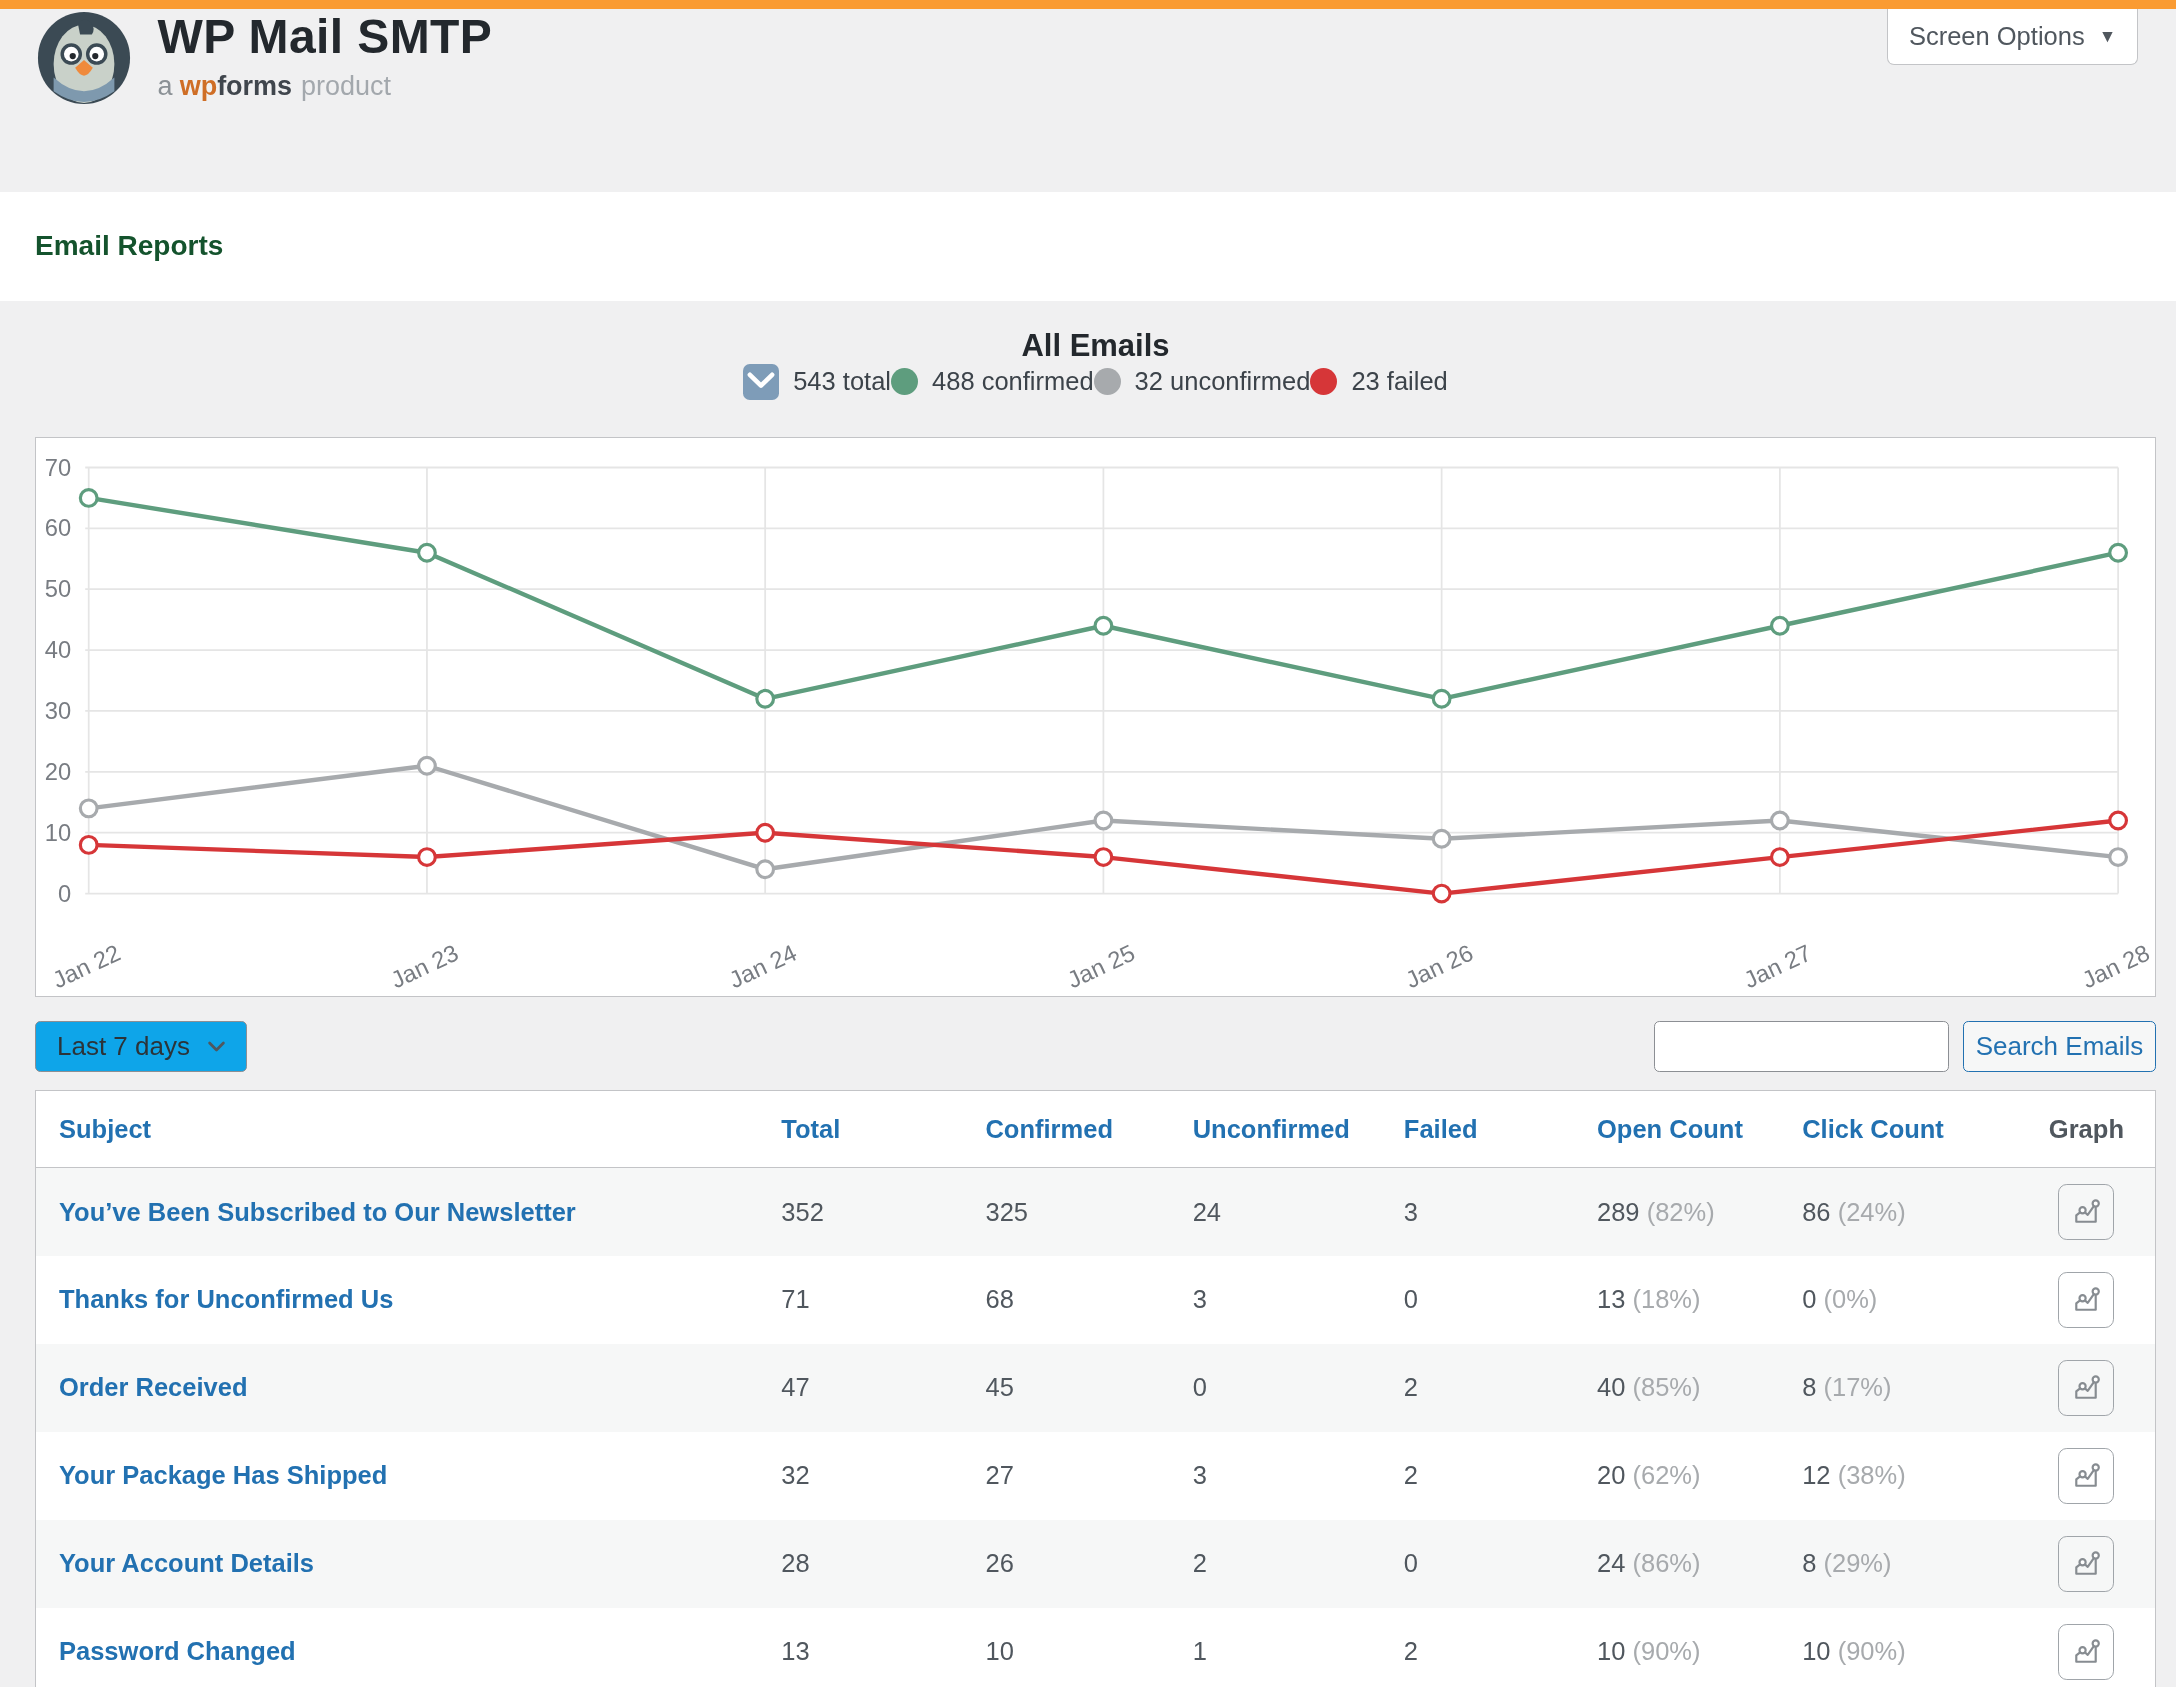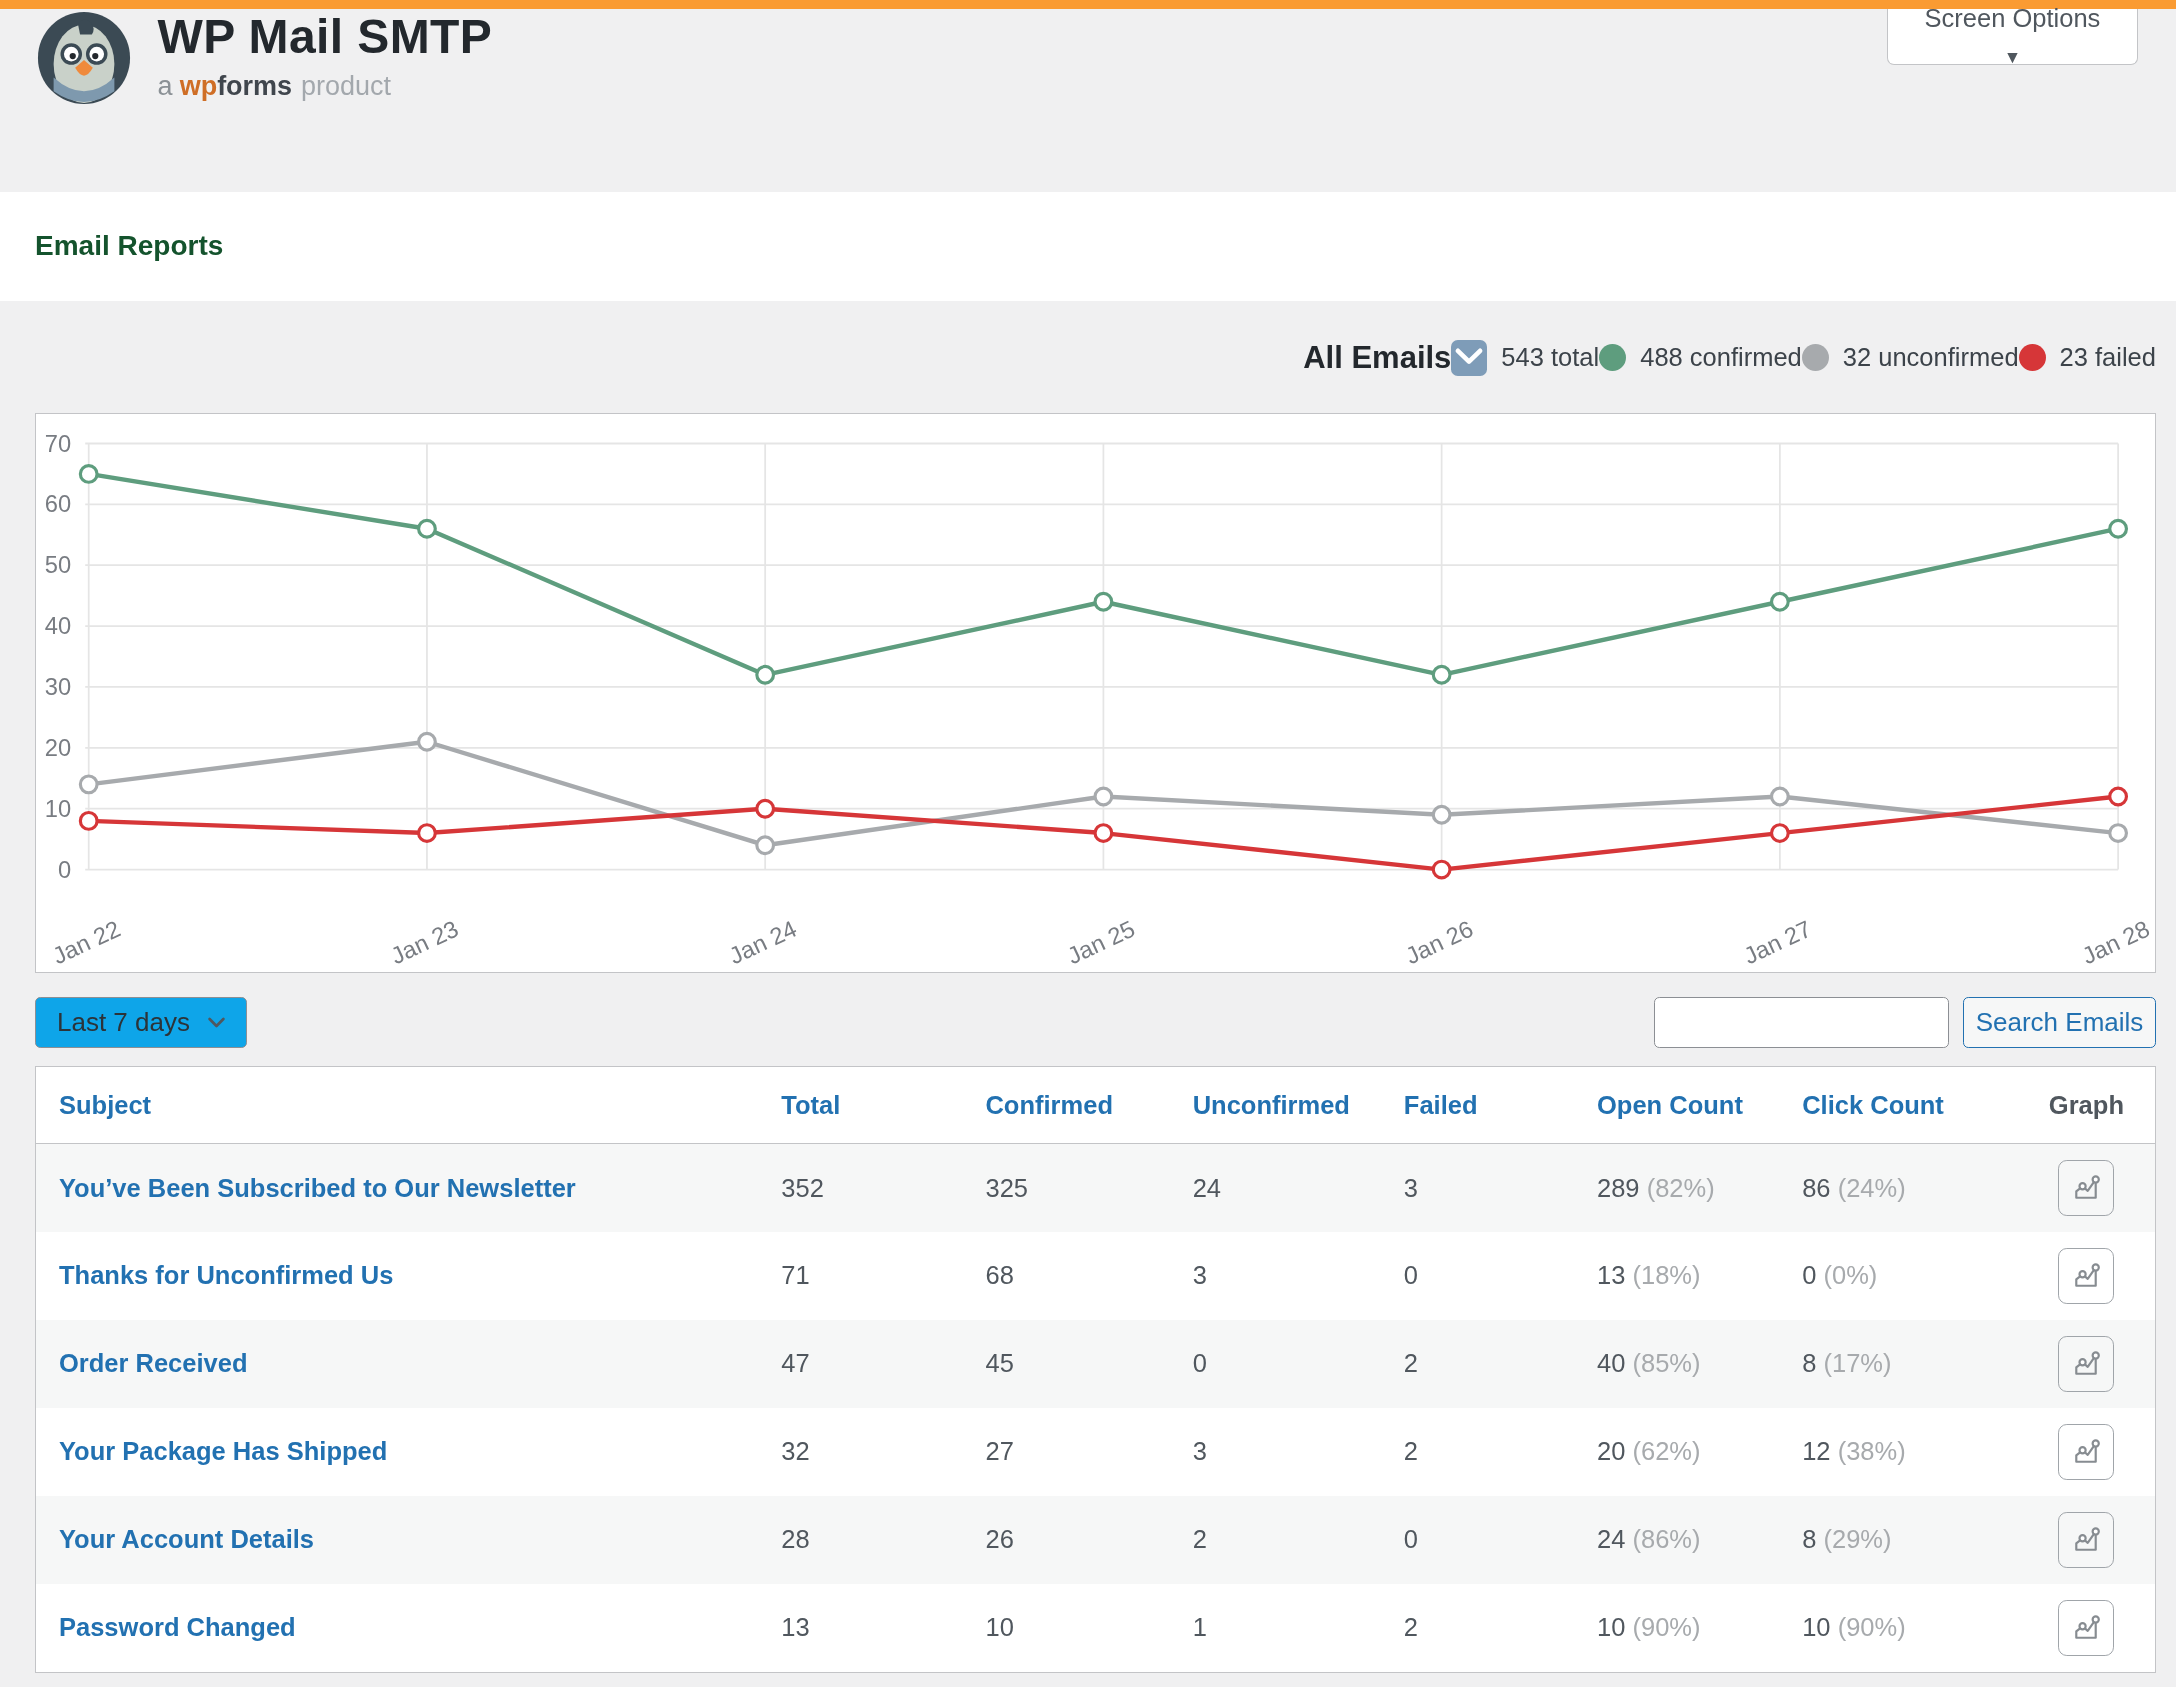--- a/index.html
+++ b/index.html
@@ -4,41 +4,41 @@
 <style>
   * { margin:0; padding:0; box-sizing:border-box; }
   html,body { width:2177px; height:1687px; overflow:hidden;
     font-family:"Liberation Sans", sans-serif; background:#f0f0f1; }
 
   .topbar { height:8.8px; background:#fa9b32; }
 
   .screen-options { position:absolute; top:8.8px; right:38px; width:251px; height:56px;
     background:#fff; border:1.8px solid #c3c4c7; border-top:none; border-radius:0 0 7px 7px;
     display:flex; align-items:center; justify-content:center; gap:14px;
-    color:#50575e; font-size:25.5px; cursor:pointer;flex-direction:column; }
+    color:#50575e; font-size:25.5px; cursor:pointer; }
   .so-arrow { font-size:17.6px; color:#50575e; }
 
   .admin-header { height:183px; background:#f0f0f1; display:flex; align-items:flex-start;
     padding:0 35px; }
   .logo-mark { width:98px; height:98px; flex:0 0 auto; }
   .logo-text { margin-left:24.6px; }
   .app-title { font-size:48px; font-weight:700; color:#23282d; letter-spacing:0.4px; }
   .byline { font-size:27px; color:#8b9196; margin-top:7px; }
   .byline .wp { color:#cf6e26; font-weight:700; margin-left:7px; }
   .byline .forms { color:#40464d; font-weight:700; }
   .byline .product { color:#a3a8ad; margin-left:8.8px; }
 
   .page-title-band { height:109px; background:#fff; display:flex; align-items:center;
     padding:0 35px; }
   .page-title { font-size:28px; font-weight:700; color:#14532d; }
 
   .content { padding:0 21px 0 35px; }
 
-  .section-head { margin-top:39px; display:flex; justify-content:flex-end;
-    align-items:center; }
+  .section-head { margin-top:27px; display:flex; justify-content:space-between;
+    align-items:center;flex-direction:column; }
   .section-title { font-size:31px; font-weight:700; color:#23282d; }
   .legend { display:flex; align-items:center; }
   .legend-item { display:flex; align-items:center; gap:14px; font-size:25.5px; color:#3c434a; }
   .legend-dot { width:27px; height:27px; border-radius:50%; }
   .legend-item svg { display:block; }
 
   .chart-card { margin-top:37px; height:560px; background:#fff;
     border:1.8px solid #c3c4c7; }
   .chart-card svg { display:block; width:100%; height:100%; }
 

